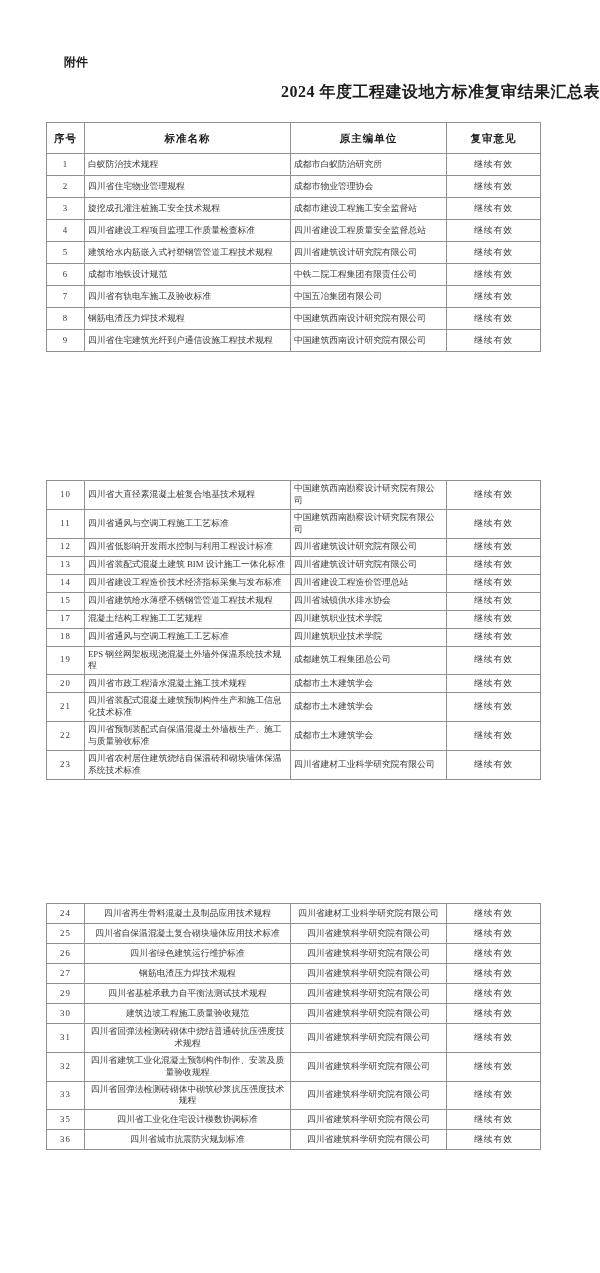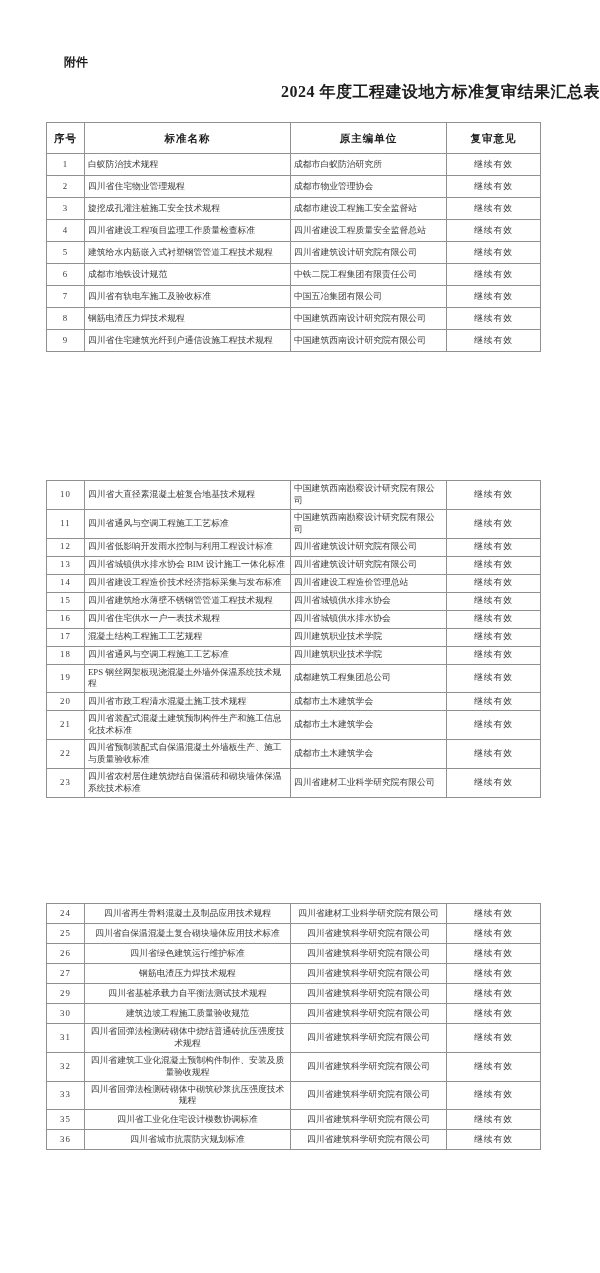--- a/index.html
+++ b/index.html
@@ -175,39 +175,33 @@
           <td class="c-opinion">继续有效</td>
         </tr>
         <tr>
           <td class="c-no">12</td>
           <td class="c-name">四川省低影响开发雨水控制与利用工程设计标准</td>
           <td class="c-org">四川省建筑设计研究院有限公司</td>
           <td class="c-opinion">继续有效</td>
         </tr>
         <tr>
           <td class="c-no">13</td>
-          <td class="c-name">四川省城镇供水排水协会 BIM 设计施工一体化标准</td>
+          <td class="c-name">四川省装配式混凝土建筑 BIM 设计施工一体化标准</td>
           <td class="c-org">四川省建筑设计研究院有限公司</td>
           <td class="c-opinion">继续有效</td>
         </tr>
         <tr>
           <td class="c-no">14</td>
           <td class="c-name">四川省建设工程造价技术经济指标采集与发布标准</td>
           <td class="c-org">四川省建设工程造价管理总站</td>
           <td class="c-opinion">继续有效</td>
         </tr>
         <tr>
           <td class="c-no">15</td>
           <td class="c-name">四川省建筑给水薄壁不锈钢管管道工程技术规程</td>
-          <td class="c-org">四川省城镇供水排水协会</td>
-          <td class="c-opinion">继续有效</td>
-        </tr>
-        <tr>
-          <td class="c-no">16</td>
-          <td class="c-name">四川省住宅供水一户一表技术规程</td>
           <td class="c-org">四川省城镇供水排水协会</td>
           <td class="c-opinion">继续有效</td>
         </tr>
         <tr>
           <td class="c-no">17</td>
           <td class="c-name">混凝土结构工程施工工艺规程</td>
           <td class="c-org">四川建筑职业技术学院</td>
           <td class="c-opinion">继续有效</td>
         </tr>
         <tr>

